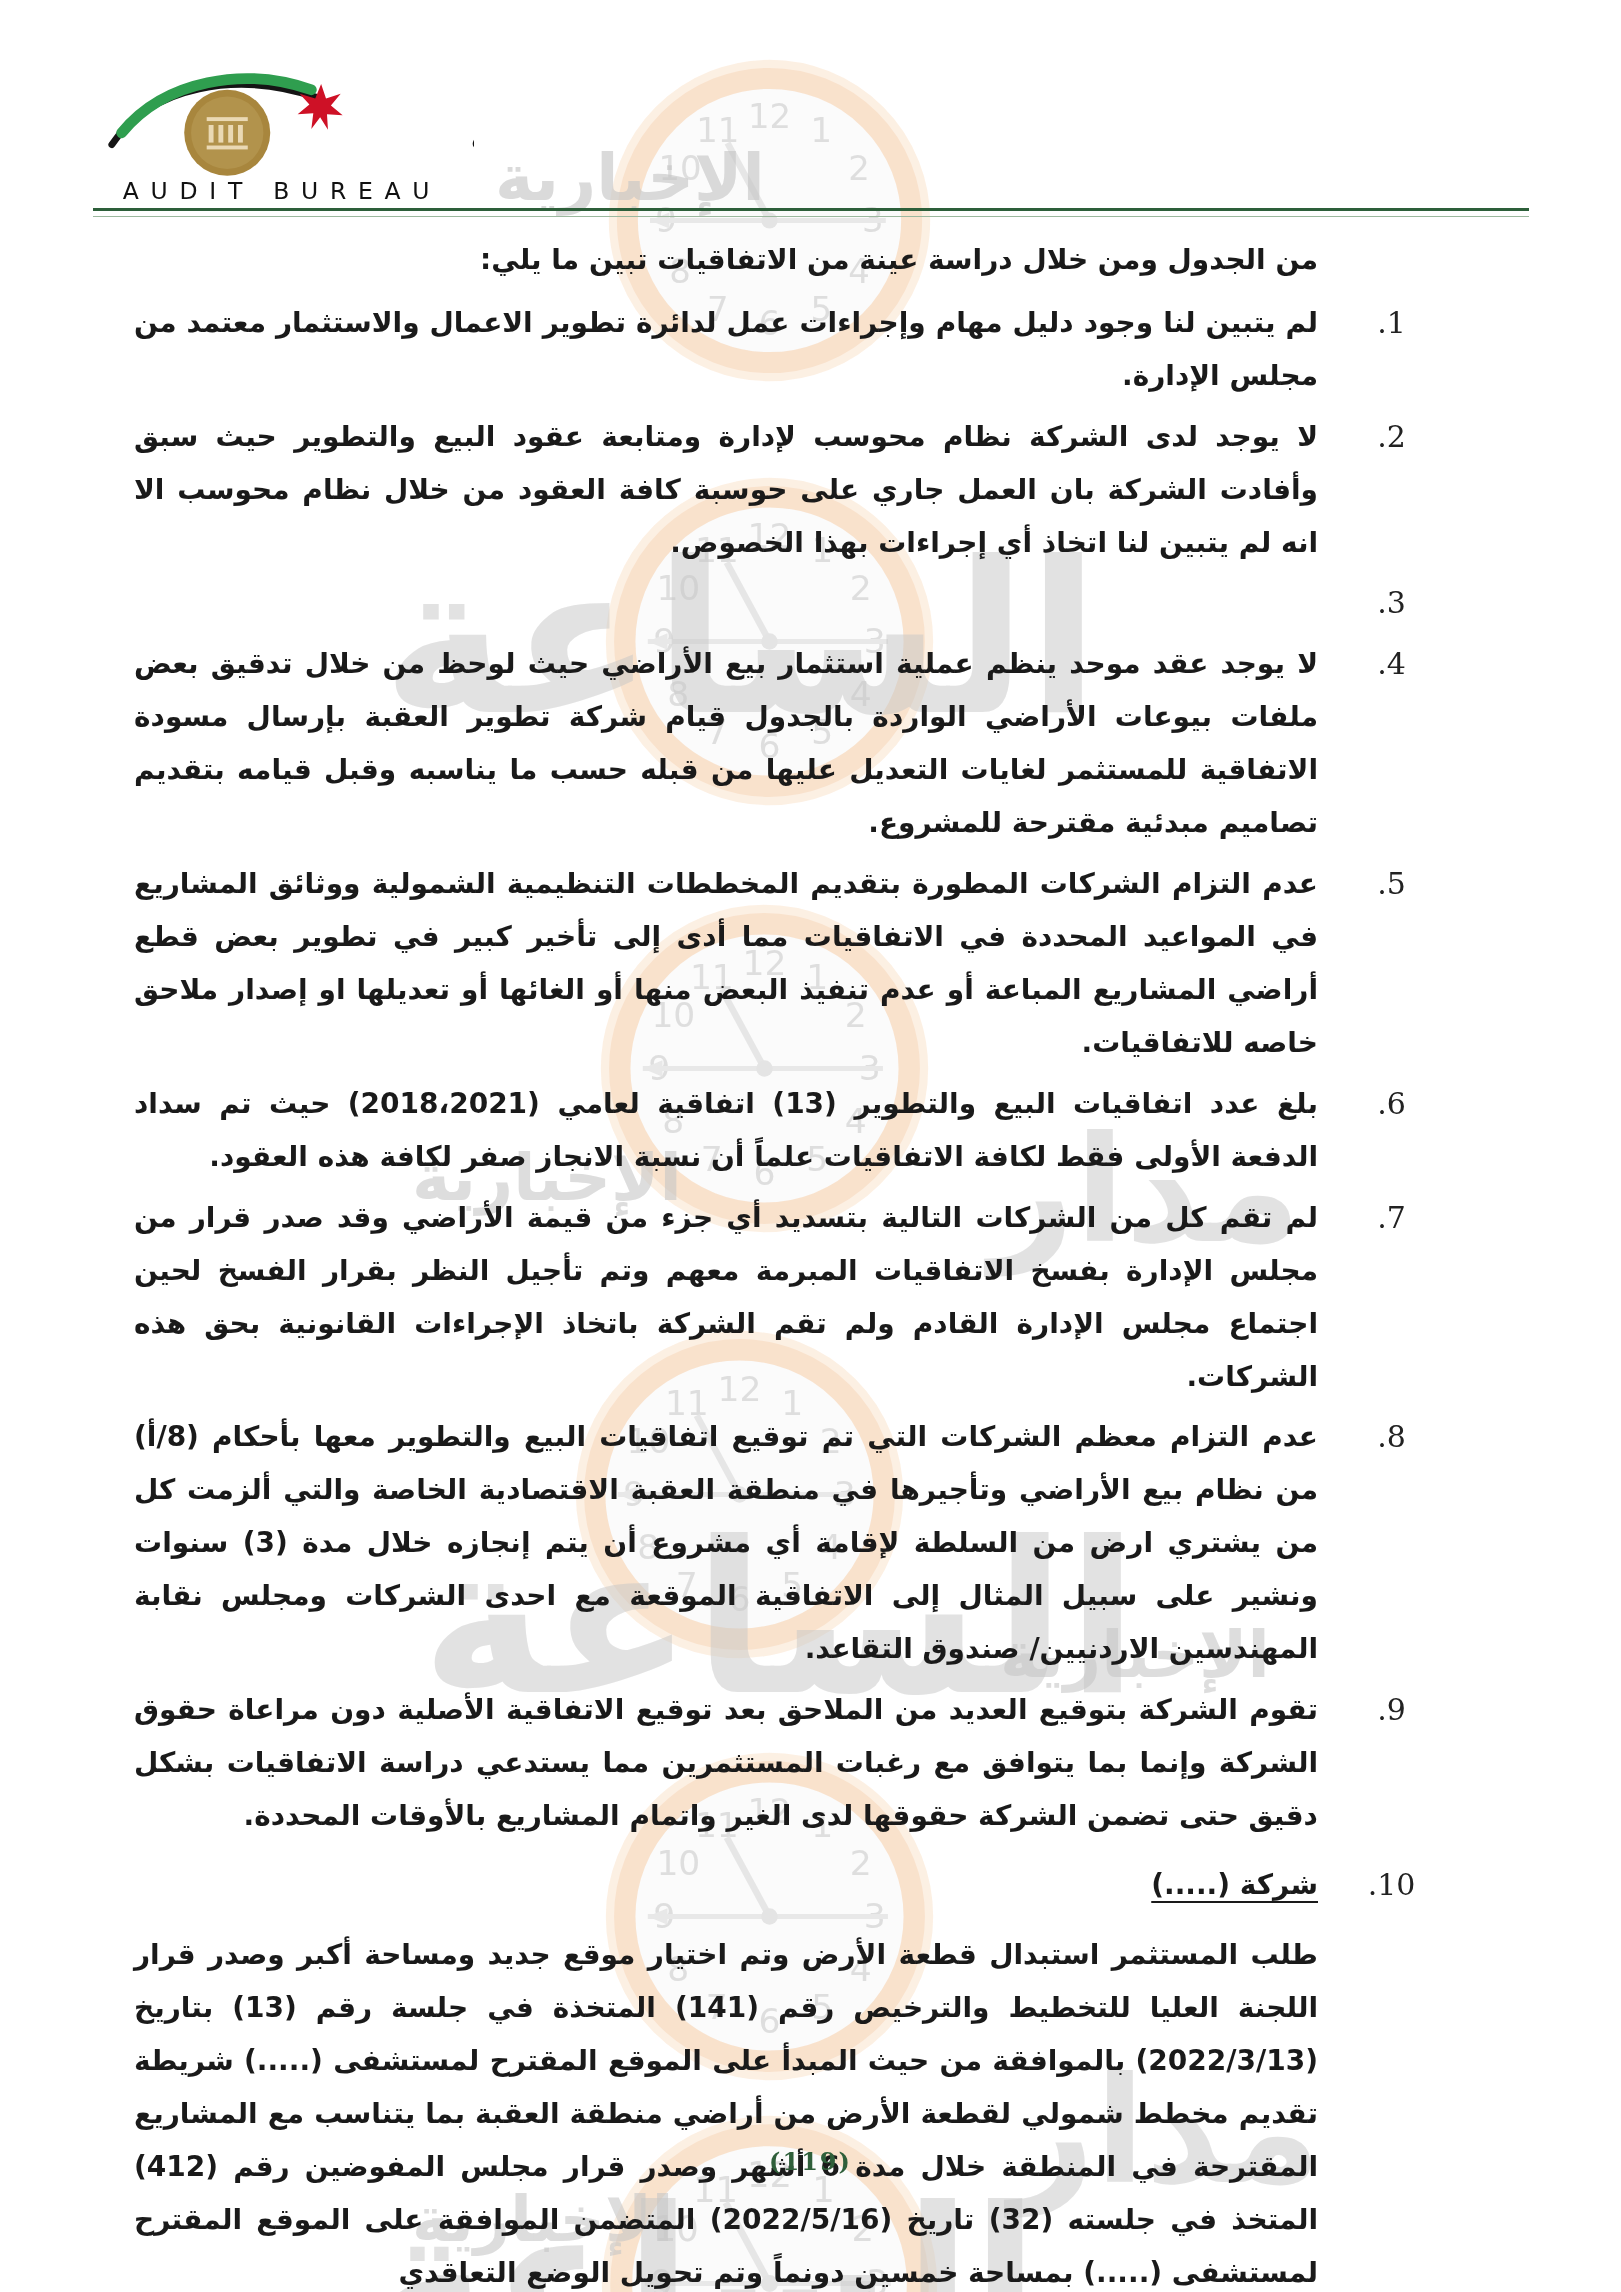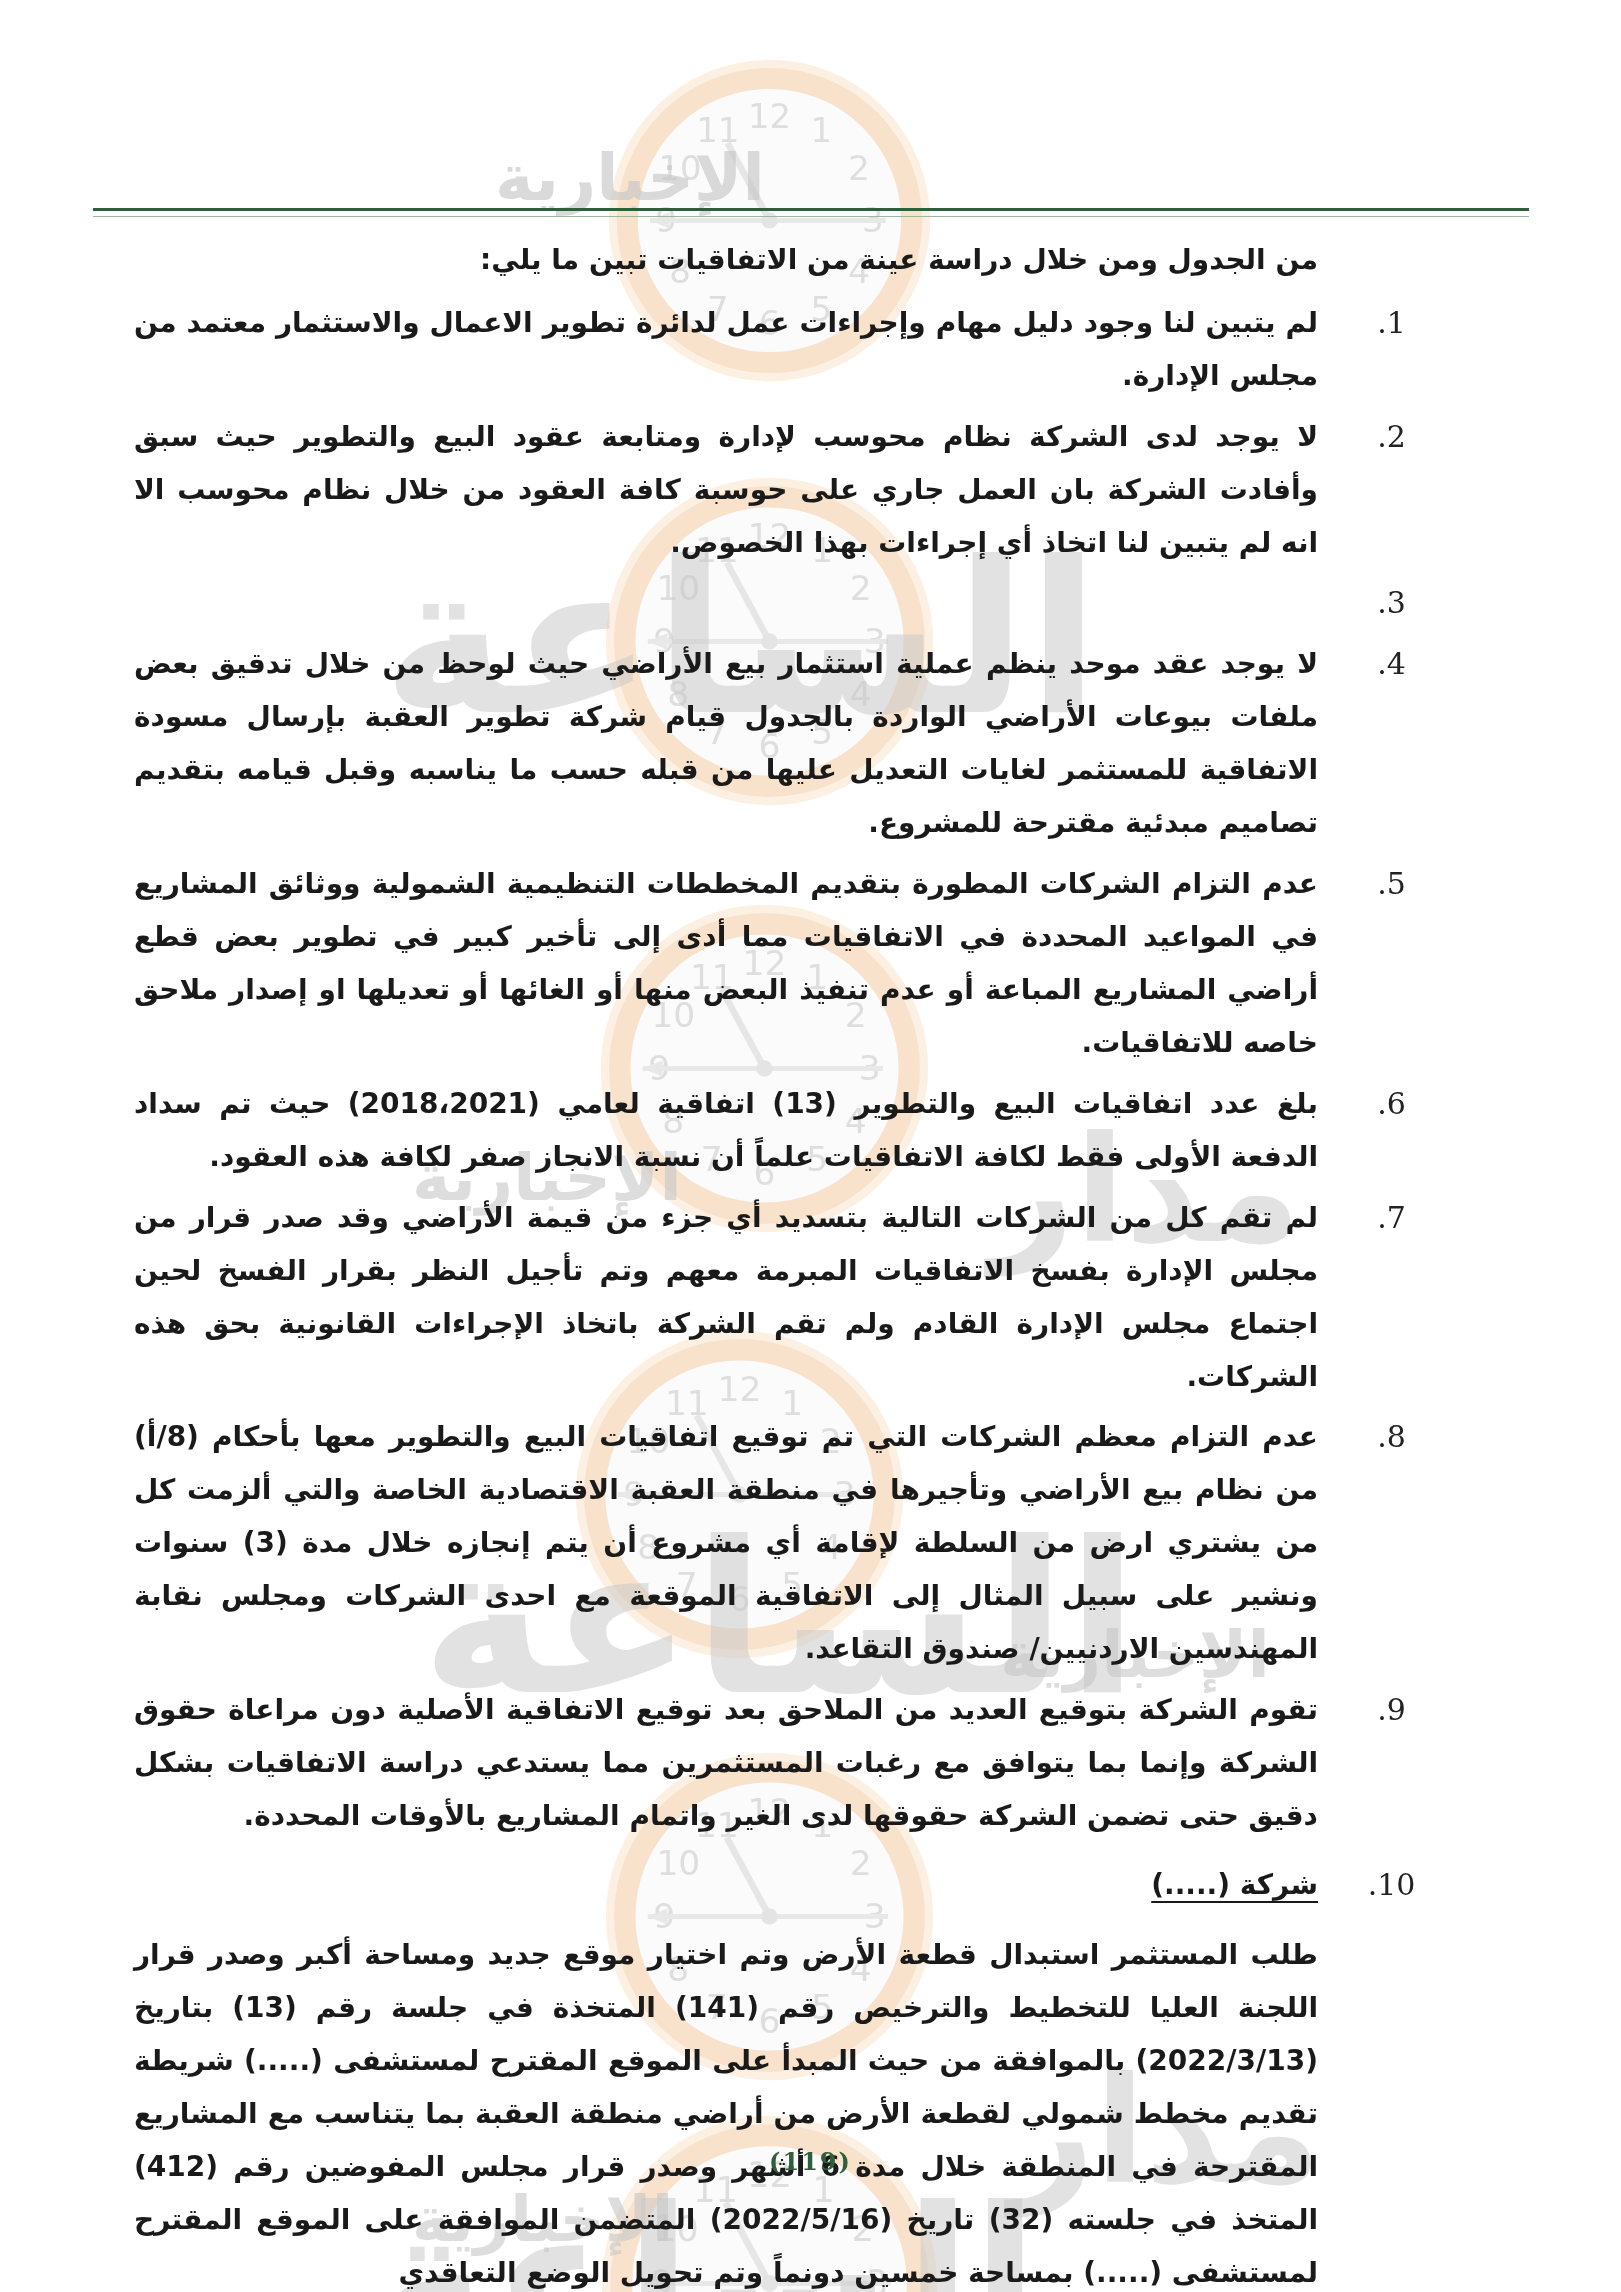--- a/index.html
+++ b/index.html
@@ -177,20 +177,39 @@
       <div class="wm-word" style="left: 421px; top: 1514px; font-size: 211px; opacity: 0.5;">الساعة</div>
       <div class="wm-word" style="left: 372px; top: 2181px; font-size: 196px; opacity: 0.5;">الساعة</div>
       <div class="wm-word" style="left: 990px; top: 1117px; font-size: 147px; opacity: 0.5;">مدار</div>
       <div class="wm-word" style="left: 1010px; top: 2058px; font-size: 147px; opacity: 0.5;">مدار</div>
       <div class="wm-word" style="left: 495px; top: 145px; font-size: 65px; opacity: 0.65;">الإخبارية</div>
       <div class="wm-word" style="left: 412px; top: 1145px; font-size: 65px; opacity: 0.6;">الإخبارية</div>
       <div class="wm-word" style="left: 1000px; top: 1622px; font-size: 65px; opacity: 0.6;">الإخبارية</div>
       <div class="wm-word" style="left: 412px; top: 2188px; font-size: 63px; opacity: 0.6;">الإخبارية</div>
     </div>
 
+  <div class="logo">
+    <svg width="384" height="178" viewBox="0 0 392 182">
+      <path d="M22,112 C62,52 150,36 232,64" fill="none" stroke="#151515" stroke-width="7" stroke-linecap="round"></path>
+      <path d="M32,100 C76,46 158,32 226,56" fill="none" stroke="#2f9e4f" stroke-width="11" stroke-linecap="round"></path>
+      <circle cx="140" cy="100" r="44" fill="#a8863d"></circle>
+      <circle cx="140" cy="100" r="37" fill="#b2934c"></circle>
+      <g fill="#ead9b4">
+        <rect x="119" y="84" width="42" height="4"></rect>
+        <rect x="121" y="92" width="5" height="18"></rect>
+        <rect x="131" y="92" width="5" height="18"></rect>
+        <rect x="141" y="92" width="5" height="18"></rect>
+        <rect x="151" y="92" width="5" height="18"></rect>
+        <rect x="119" y="113" width="42" height="4"></rect>
+      </g>
+      <path d="M236,50 L241,65 L256,60 L246,72 L258,82 L242,81 L243,97 L235,84 L226,96 L228,80 L212,81 L224,71 L214,60 L230,65 Z" fill="#ce1126"></path>
+      <text x="388" y="118" text-anchor="end" font-family="DejaVu Sans, sans-serif" font-size="46" font-weight="bold" fill="#101010">ديوان المحاسبة</text>
+      <text x="196" y="168" text-anchor="middle" font-family="DejaVu Sans, sans-serif" font-size="24" letter-spacing="12" fill="#111111">AUDIT BUREAU</text>
+    </svg>
+  </div>
 
   <div class="header-rule"></div>
 
   <main class="body-block">
     <p class="intro-line">من الجدول ومن خلال دراسة عينة من الاتفاقيات تبين ما يلي:</p>
     <div id="items">
         <div class="list-item">
           <span class="num">1.</span>
           <span class="itext">لم يتبين لنا وجود دليل مهام وإجراءات عمل لدائرة تطوير الاعمال والاستثمار معتمد من مجلس الإدارة.</span>
         </div>

